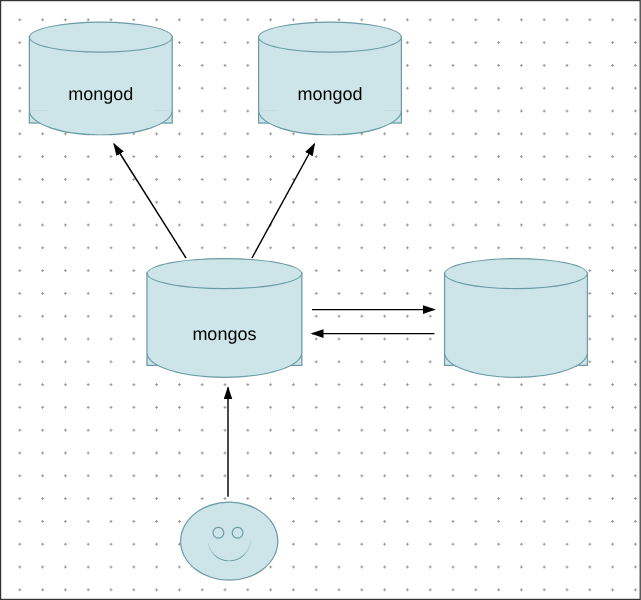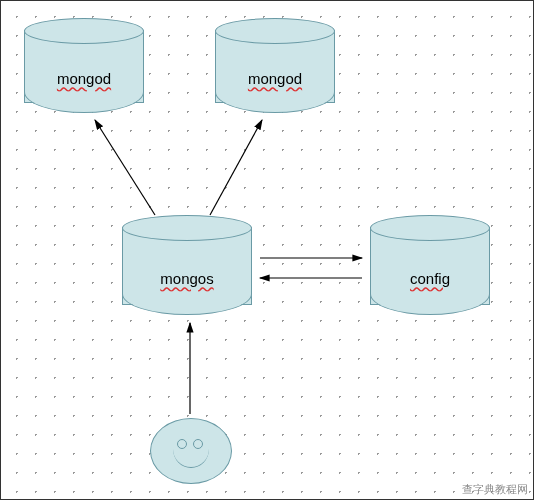--- a/index.html
+++ b/index.html
@@ -5,21 +5,21 @@
 html,body{margin:0;padding:0}
 body{width:534px;height:500px;background:#fff;position:relative;font-family:Arial,sans-serif}
 .dots{position:absolute;inset:0;
  background-image:radial-gradient(circle,#999 1px,transparent 1px);
  background-size:19px 19px;background-position:6px 6px;
  border:1px solid #333;box-sizing:border-box}
 .cyl{position:absolute}
 .cyl .body{position:absolute;left:0;right:0;border:1px solid #6a9aa5;background:#cde5e8}
 .cyl .top{position:absolute;left:0;right:0;top:0;border:1px solid #6a9aa5;background:#cde5e8;border-radius:50%}
 .cyl .bot{position:absolute;left:0;right:0;bottom:0;height:20px;border:1px solid #6a9aa5;border-top:none;background:#cde5e8;border-radius:0 0 50% 50%/0 0 100% 100%}
-.cyl .lbl{position:absolute;left:0;right:0;text-align:center;font-size:15px;color:#000;text-decoration:underline;text-decoration-color:#d33;text-decoration-style:wavy;text-underline-offset:2px}
+.cyl .lbl{position:absolute;left:0;right:0;text-align:center;font-size:15px;color:#000;text-decoration-color:#d33;text-decoration-style:wavy;text-underline-offset:2px}
 svg.arrows{position:absolute;inset:0;pointer-events:none}
 .face{position:absolute;width:80px;height:64px;background:#cde5e8;border:1px solid #6a9aa5;border-radius:50%}
 .eye{position:absolute;width:8px;height:8px;border:1px solid #6a9aa5;border-radius:50%;top:20px}
 .eye.l{left:26px}.eye.r{left:42px}
 .smile{position:absolute;width:36px;height:18px;border:1px solid #6a9aa5;border-top:none;border-left:none;border-right:none;border-radius:0 0 50% 50%/0 0 100% 100%;left:22px;top:30px}
 .wm{position:absolute;right:6px;bottom:4px;font-size:11px;color:#888;text-align:right;line-height:1.2}
 .wm .line2{font-size:10px;color:#aaa}
 </style>
 </head>
 <body>
@@ -44,21 +44,20 @@
   <div class="body" style="top:12px;bottom:10px"></div>
   <div class="bot"></div>
   <div class="top" style="height:24px"></div>
   <div class="lbl" style="top:55px">mongos</div>
 </div>
 
 <div class="cyl" style="left:370px;top:215px;width:120px;height:100px">
   <div class="body" style="top:12px;bottom:10px"></div>
   <div class="bot"></div>
   <div class="top" style="height:24px"></div>
-  <div class="lbl" style="top:55px">config</div>
 </div>
 
 <div class="face" style="left:150px;top:418px">
   <div class="eye l"></div>
   <div class="eye r"></div>
   <div class="smile"></div>
 </div>
 
 <svg class="arrows" width="534" height="500">
   <defs>
@@ -71,14 +70,13 @@
 
   <line x1="210" y1="215" x2="262" y2="120" stroke="#000" stroke-width="1.2" marker-end="url(#ah)"></line>
 
   <line x1="260" y1="258" x2="362" y2="258" stroke="#000" stroke-width="1.2" marker-end="url(#ah)"></line>
   <line x1="362" y1="278" x2="260" y2="278" stroke="#000" stroke-width="1.2" marker-end="url(#ah)"></line>
 
   <line x1="190" y1="414" x2="190" y2="323" stroke="#000" stroke-width="1.2" marker-end="url(#ah)"></line>
 </svg>
 
 <div class="wm">
-  <div>查字典教程网</div>
 </div>
 
 </body></html>

